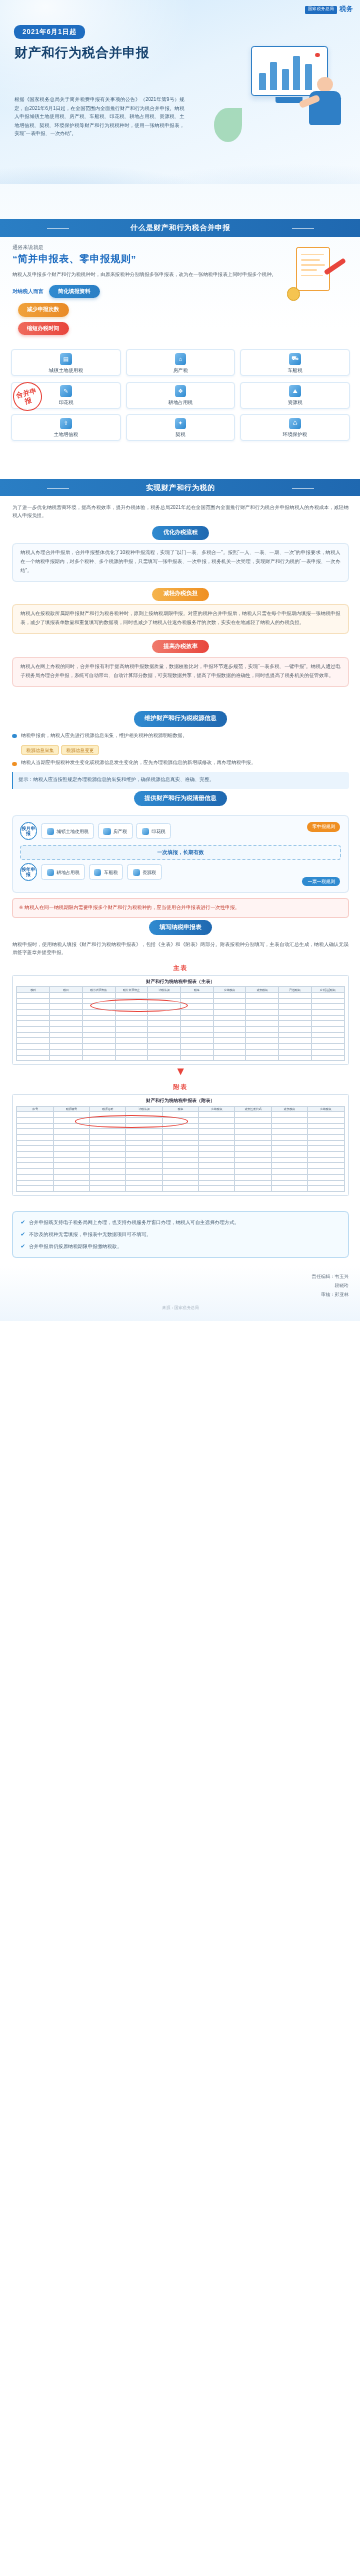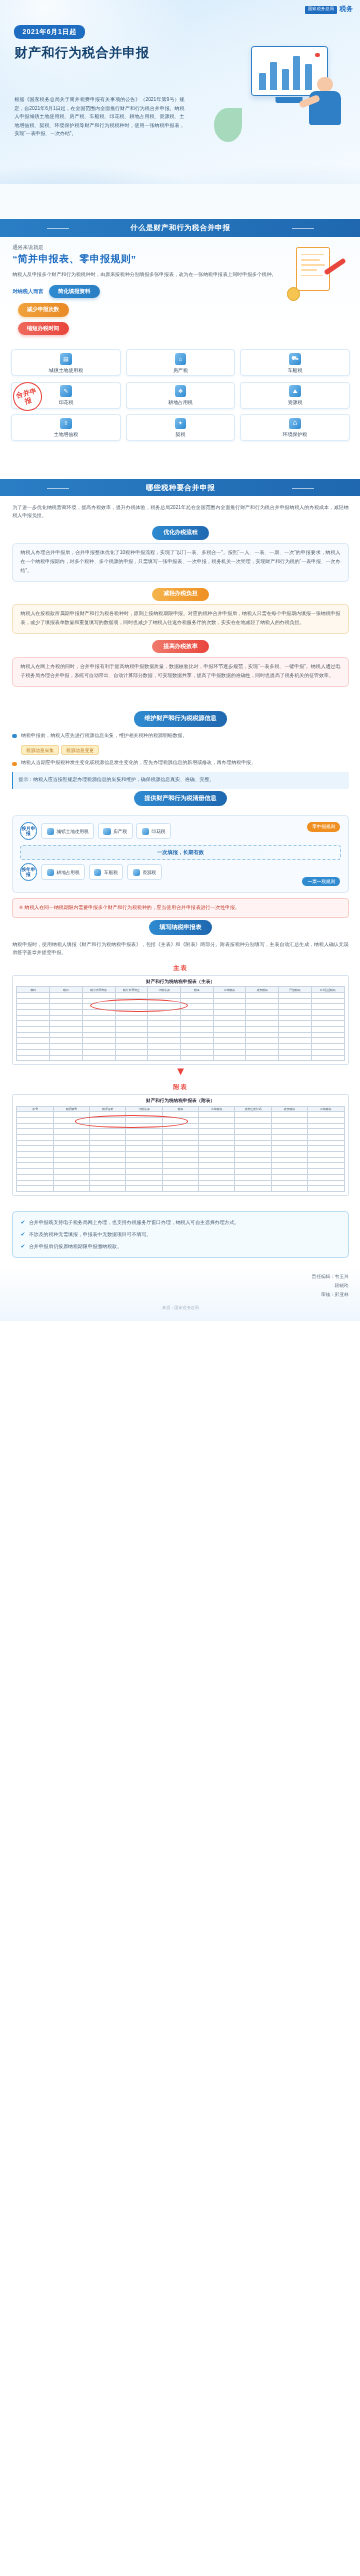--- a/index.html
+++ b/index.html
@@ -393,21 +393,21 @@
         <span class="ic">✦</span>
         <span class="nm">契税</span>
       </div>
       <div class="taxcell">
         <span class="ic">♺</span>
         <span class="nm">环境保护税</span>
       </div>
     </div>
   </div>
 
-  <div class="sec-banner">哪些税种要合并申报</div>
+  <div class="sec-banner">实现财产和行为税的</div>
   <div class="block">
     <div class="para">为了进一步优化纳税营商环境，提高办税效率，提升办税体验，税务总局2021年起在全国范围内全面推行财产和行为税合并申报纳税人的办税成本，减轻纳税人申报负担。</div>
 
     <div class="reason-head">
       <span class="reason-badge">优化办税流程</span>
     </div>
     <div class="card">
       <div class="para">纳税人办理合并申报后，合并申报整体优化了10税种申报流程，实现了“以门一表、多税合一”。按照“一人、一表、一期、一次”的申报要求，纳税人在一个纳税申报期内，对多个税种、多个税源的申报，只需填写一张申报表、一次申报，税务机关一次受理，实现财产和行为税的“一表申报、一次办结”。</div>
     </div>
 

